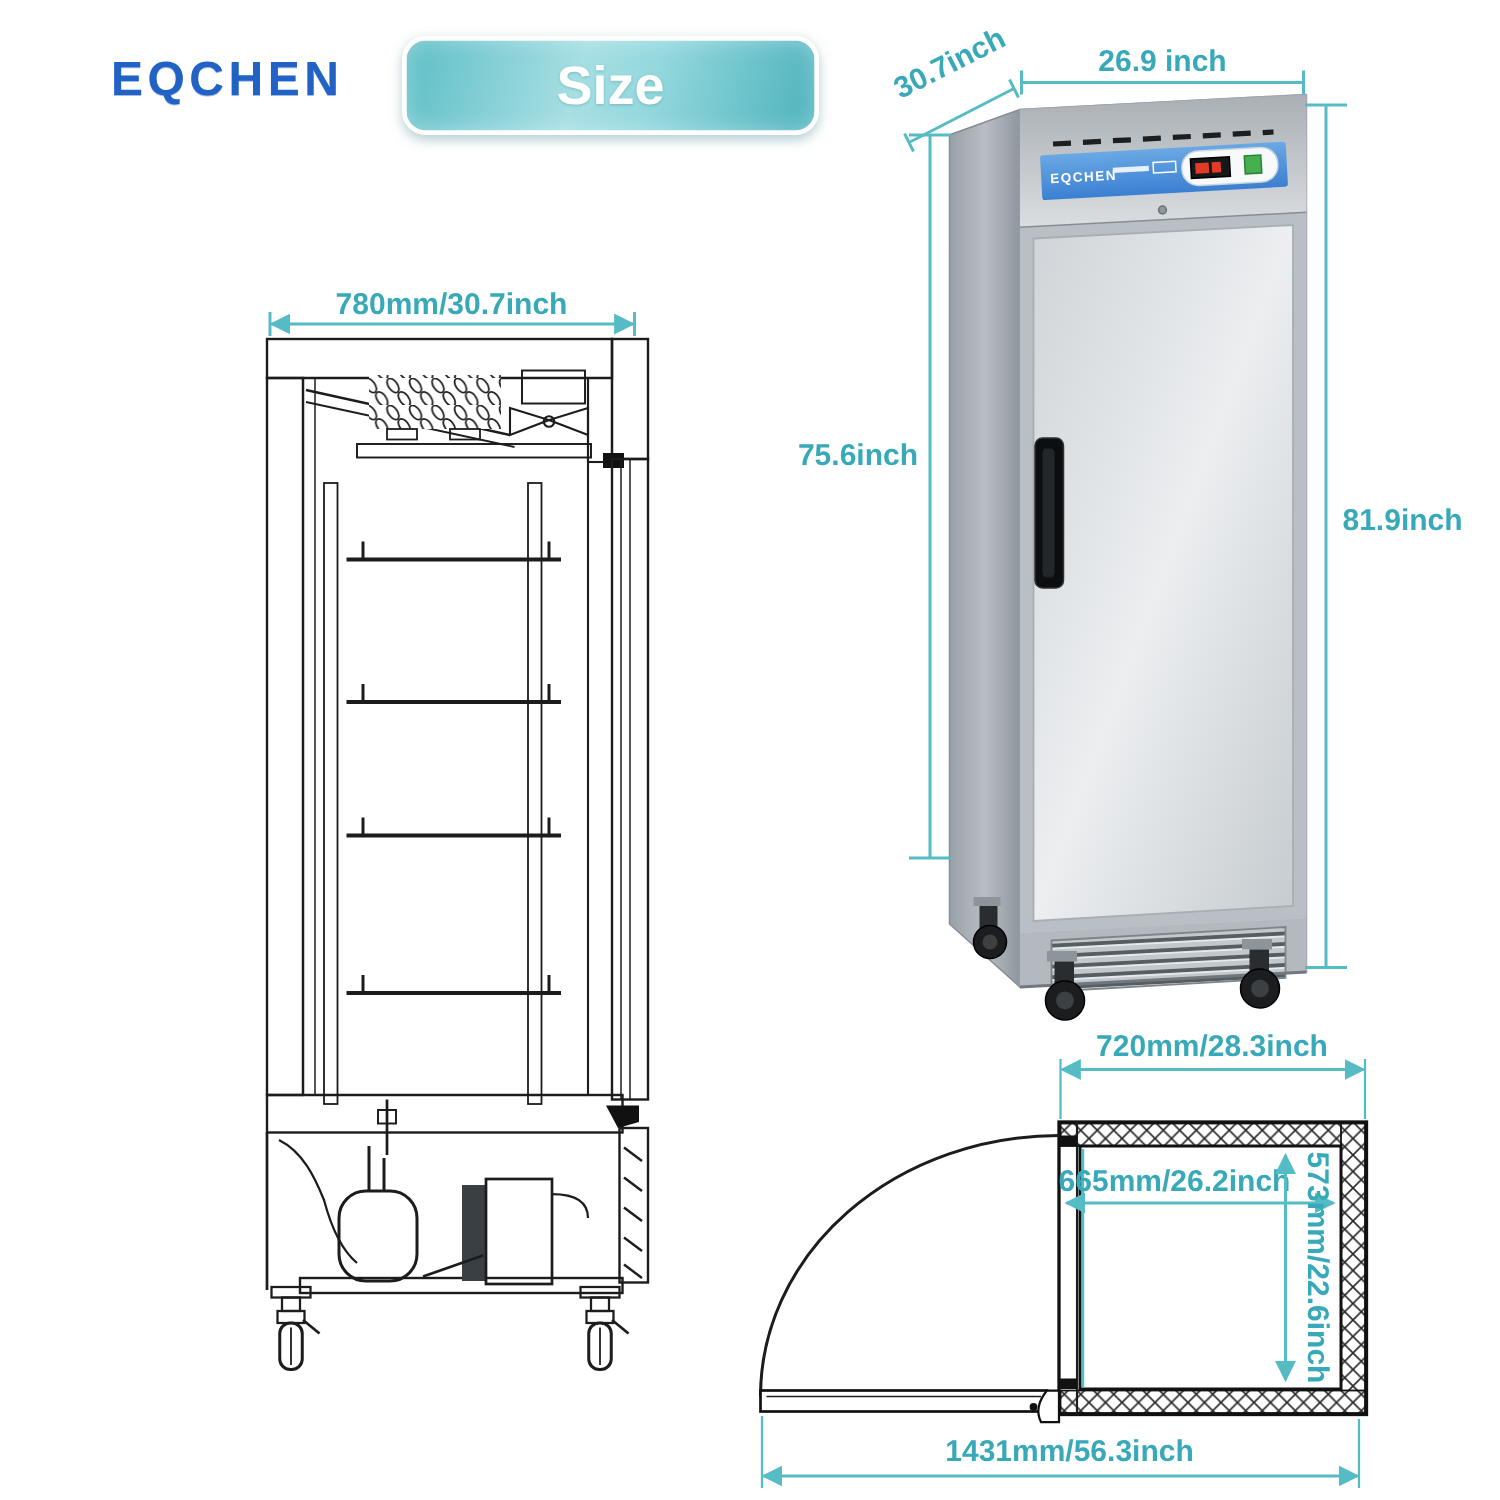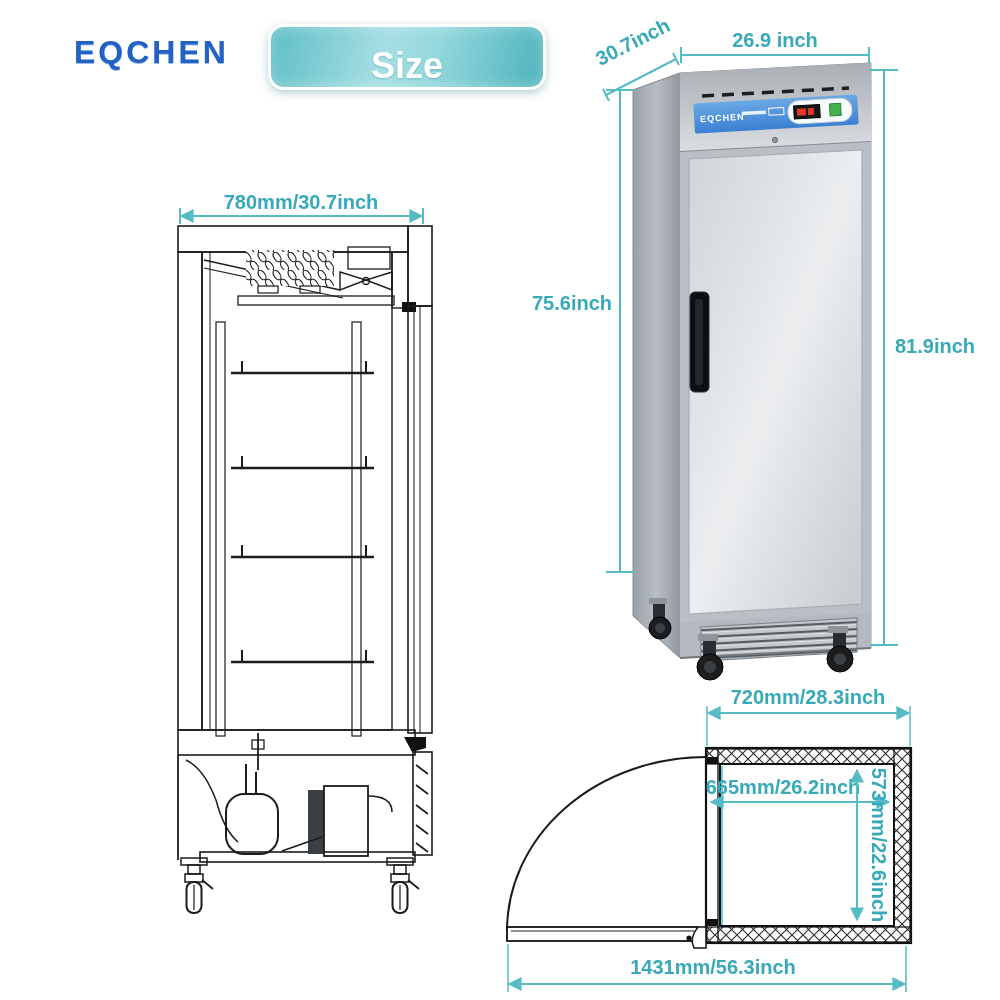--- a/index.html
+++ b/index.html
@@ -5,21 +5,21 @@
   html,body{margin:0;padding:0;background:#fff;}
   .canvas{position:relative;width:1000px;height:1000px;background:#ffffff;overflow:hidden;
           font-family:"Liberation Sans",sans-serif;}
   .logo{position:absolute;left:74px;top:34px;font-size:32px;font-weight:800;
         letter-spacing:3px;color:#2262c4;font-family:"Liberation Sans",sans-serif;
         text-shadow:0 1px 0 #9cbdea;}
   .size-badge{position:absolute;left:268px;top:24px;width:272px;height:60px;
         border-radius:16px;border:3px solid #ffffff;
         background:linear-gradient(105deg,#5ebec6 0%,#a6dfe3 42%,#93d8dd 60%,#4db2bc 100%);
         box-shadow:0 3px 8px rgba(110,160,165,.5), inset 0 0 14px rgba(255,255,255,.35);
-        display:flex;align-items:flex-end;justify-content:center;}
+        display:flex;align-items:center;justify-content:center;}
   .size-badge span{font-size:36px;font-weight:700;color:#fff;text-shadow:0 1px 2px rgba(40,120,130,.35);}
   svg text.dim{font-family:"Liberation Sans",sans-serif;font-weight:700;fill:#38a9b8;font-size:20px;}
   svg text.panel-brand{font-family:"Liberation Sans",sans-serif;font-weight:700;fill:#ffffff;
         font-size:9px;letter-spacing:1px;}
   svg .ln{stroke:#1c1c1c;fill:none;}
   svg .teal{stroke:#55bcc6;}
 </style>
 </head>
 <body>
 

